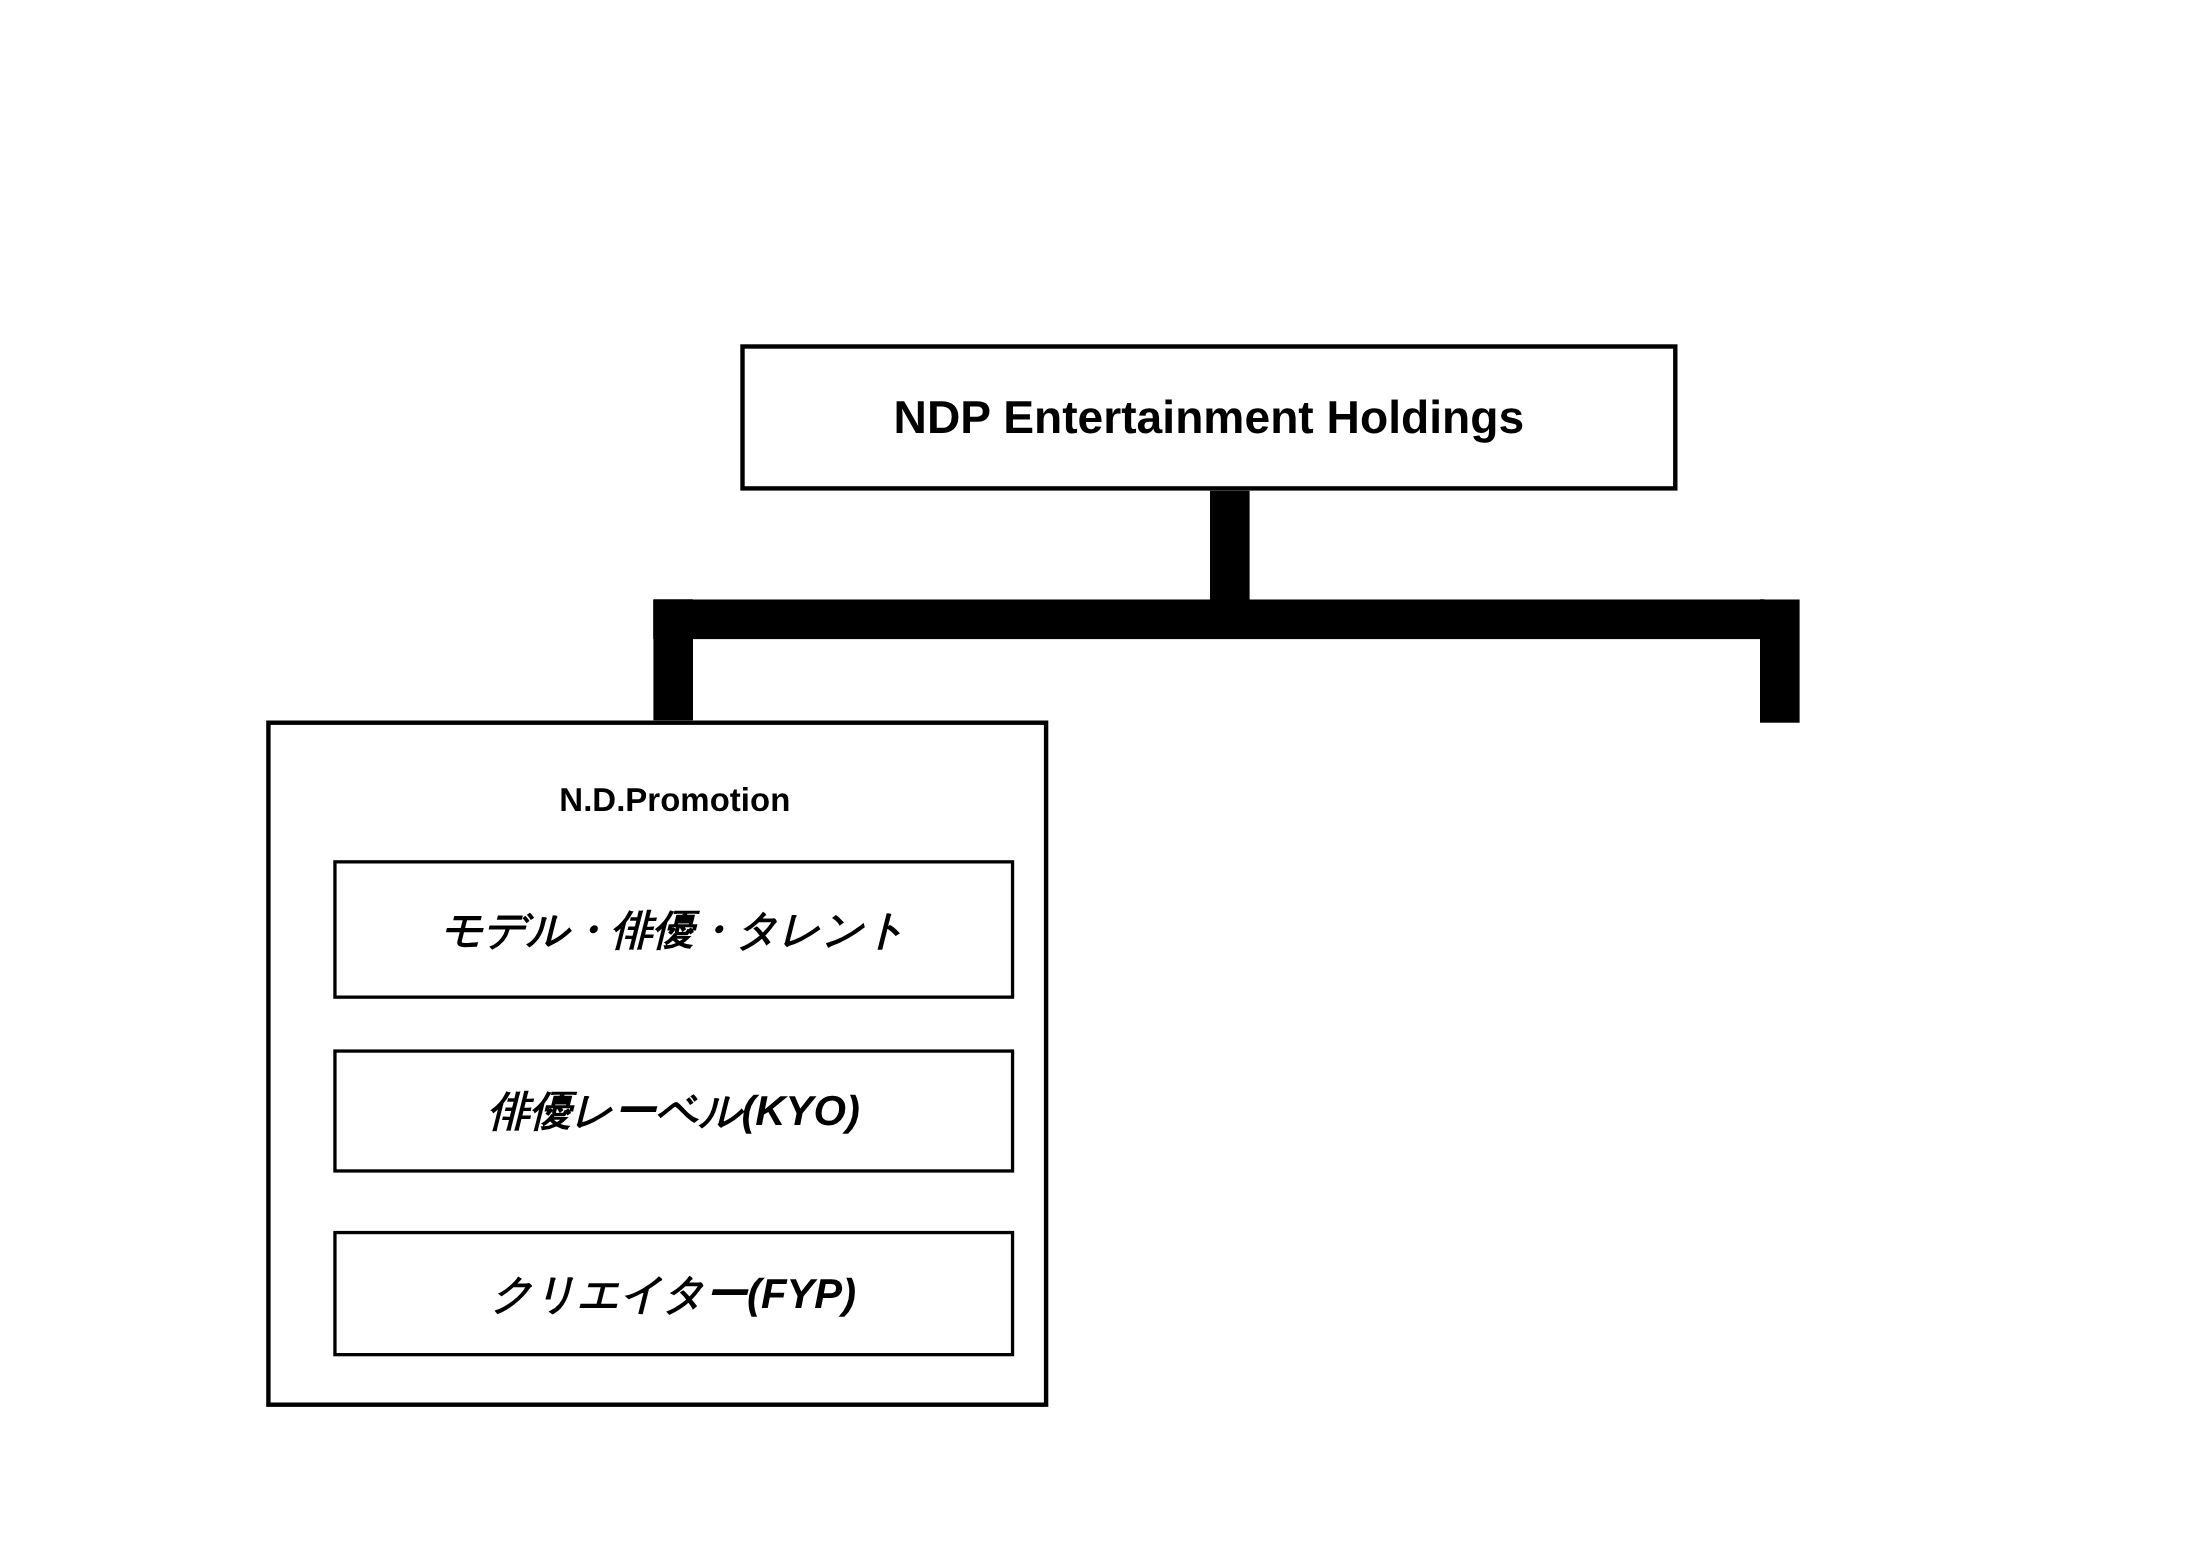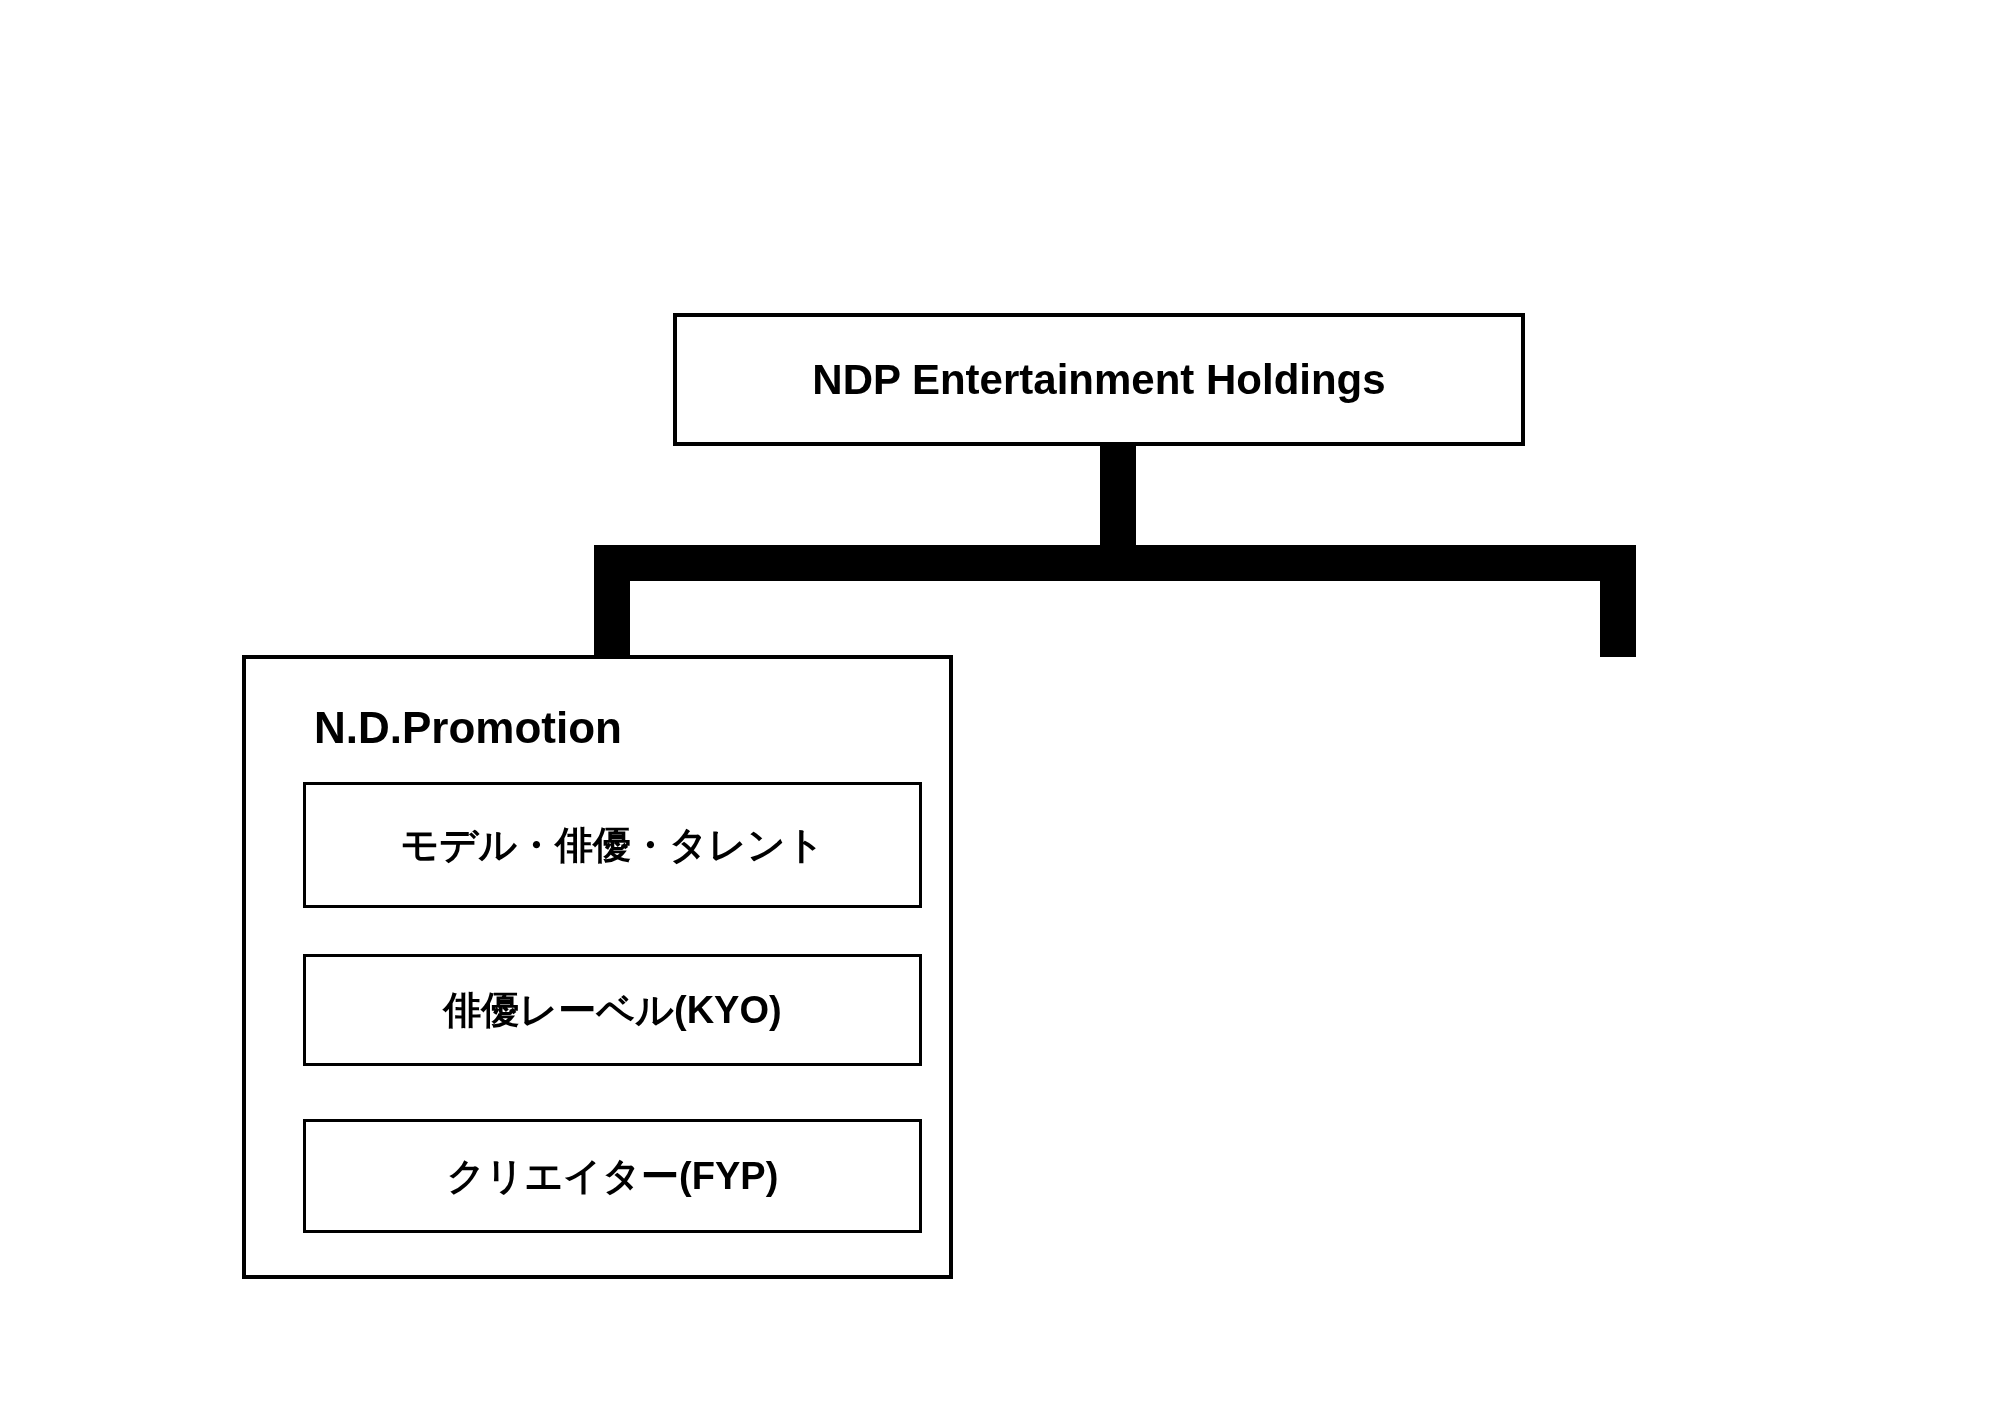--- a/index.html
+++ b/index.html
@@ -27,34 +27,35 @@
     left: 573px; top: 213px; width: 852px; height: 133px;
     font-size: 42px;
   }
   .group-node {
     left: 142px; top: 555px; width: 711px; height: 624px;
     display: block;
   }
   .group-title {
     position: absolute;
     left: 0; top: 0; width: 100%; height: 106px;
-    display: flex; align-items: center; 
+    display: flex; align-items: center; justify-content: center;
     font-weight: bold;
-    font-size: 44px;
+    font-size: 30px;
   }
   .sub-node {
     position: absolute;
     left: 41px;
     width: 619px;
     border: 3px solid #000000;
     background: #ffffff;
     display: flex; align-items: center; justify-content: center;
     font-weight: bold;
     font-size: 38px;
     text-align: center;
+    font-style: italic;
   }
   .sub-node.sub-1 { top: 107px; height: 126px; }
   .sub-node.sub-2 { top: 279px; height: 112px; }
   .sub-node.sub-3 { top: 444px; height: 114px; }
   .leaf-node {
     left: 1149px; top: 555px; width: 708px; height: 149px;
     font-size: 44px;
   }
   .line {
     position: absolute;

